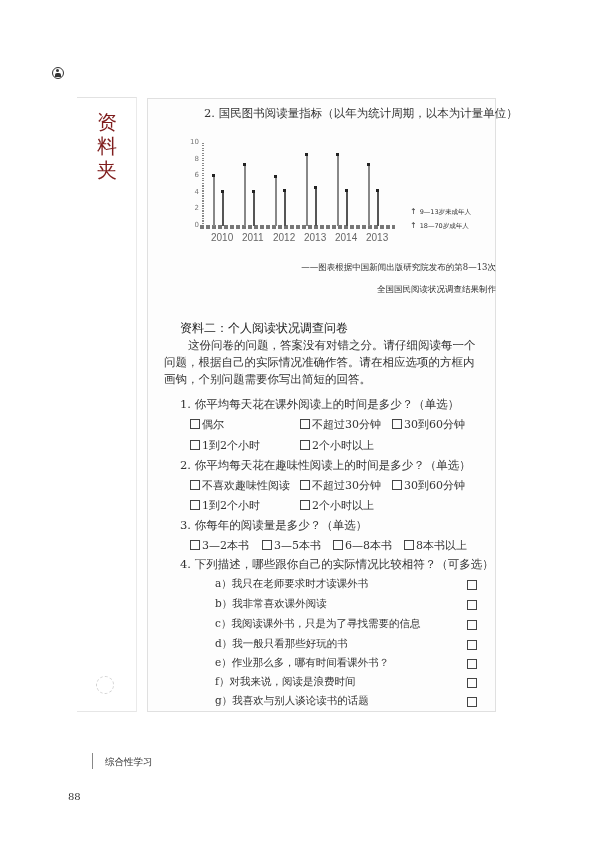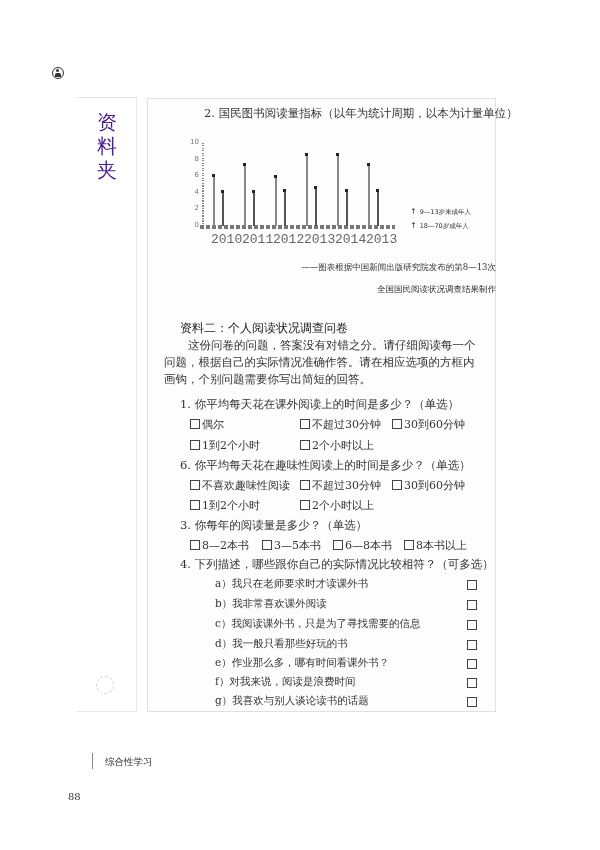--- a/index.html
+++ b/index.html
@@ -19,21 +19,21 @@
     content: ""; position: absolute; left: 1.5px; top: 5px; width: 6px; height: 4px;
     background: #333; border-radius: 2px 2px 0 0;
   }
   .side-tab {
     position: absolute; left: 77px; top: 97px; width: 60px; height: 615px;
     border-top: 1px solid #e2e2e2; border-right: 1px solid #eaeaea; border-bottom: 1px solid #e6e6e6;
     box-sizing: border-box;
   }
   .side-title {
     position: absolute; left: 95px; top: 110px; width: 24px;
-    font-size: 20px; line-height: 24px; text-align: center; color: #4c1d95;
+    font-size: 20px; line-height: 24px; text-align: center; color: #7f1d1d;
   }
   .side-deco {
     position: absolute; left: 96px; top: 676px; width: 16px; height: 16px;
     border: 1px dashed #d0d0d0; border-radius: 50%;
   }
   .main-panel {
     position: absolute; left: 147px; top: 98px; width: 349px; height: 614px;
     border: 1px solid #e0e0e0; box-sizing: border-box; background: #fdfdfd;
   }
   .chart-title {
@@ -41,21 +41,21 @@
   }
   .chart { position: absolute; left: 180px; top: 135px; width: 225px; height: 110px; }
   .ytick { position: absolute; left: 7px; font-size: 7px; color: #777; width: 12px; text-align: right; font-family: "DejaVu Sans", sans-serif;}
   .yaxis { position: absolute; left: 22px; top: 8px; width: 2px; height: 83px; 
     background: repeating-linear-gradient(to bottom, #888 0 1px, transparent 1px 2.5px); }
   .xaxis { position: absolute; left: 20px; top: 90px; width: 195px; height: 4px;
     background: repeating-linear-gradient(to right, #777 0 4px, transparent 4px 6px); }
   .stem { position: absolute; width: 1.5px; background: #888; }
   .stem.adult { background: #555; }
   .stem-dot { position: absolute; width: 3px; height: 3px; background: #222; left: -1px; top: -1px; }
-  .xlabel { position: absolute; top: 97px; font-size: 13px; color: #666; font-family: Liberation Mono, monospace; }
+  .xlabel { position: absolute; top: 97px; font-size: 10px; color: #666; font-family: Liberation Sans, sans-serif; }
   .legend { position: absolute; left: 410px; top: 205px; font-size: 6.5px; color: #333; font-family: "DejaVu Sans", sans-serif; }
   .legend-item { height: 14px; line-height: 14px; white-space: nowrap; }
   .legend-arrow { display: inline-block; font-size: 8px; margin-right: 3px; }
   .source { position: absolute; right: 104px; font-size: 8.5px; color: #333; white-space: nowrap; }
   .section-heading { position: absolute; left: 180px; top: 320px; font-size: 12px; color: #222; white-space: nowrap; }
   .intro { position: absolute; left: 164px; top: 337px; width: 316px; font-size: 11.5px; line-height: 17px; color: #333; text-indent: 24px; }
   .q { position: absolute; left: 180px; font-size: 11.5px; color: #333; white-space: nowrap; }
   .opt { position: absolute; font-size: 11px; color: #333; white-space: nowrap; }
   .opt .box, .cb { display: inline-block; width: 8px; height: 8px; border: 1px solid #444; vertical-align: -1px; margin-right: 2px; }
   .item { position: absolute; left: 188px; font-size: 10.5px; color: #333; white-space: nowrap; margin-left: 27px; }
@@ -145,29 +145,29 @@
 <div class="section-heading">资料二：个人阅读状况调查问卷</div>
 <div class="intro">这份问卷的问题，答案没有对错之分。请仔细阅读每一个问题，根据自己的实际情况准确作答。请在相应选项的方框内画钩，个别问题需要你写出简短的回答。</div>
 
 <div class="q" style="top:397px">1. 你平均每天花在课外阅读上的时间是多少？（单选）</div>
 <div class="opt" style="left:190px; top:417px"><span class="box"></span><span>偶尔</span></div>
 <div class="opt" style="left:300px; top:417px"><span class="box"></span><span>不超过30分钟</span></div>
 <div class="opt" style="left:392px; top:417px"><span class="box"></span><span>30到60分钟</span></div>
 <div class="opt" style="left:190px; top:438px"><span class="box"></span><span>1到2个小时</span></div>
 <div class="opt" style="left:300px; top:438px"><span class="box"></span><span>2个小时以上</span></div>
 
-<div class="q" style="top:458px">6. 你平均每天花在趣味性阅读上的时间是多少？（单选）</div>
+<div class="q" style="top:458px">2. 你平均每天花在趣味性阅读上的时间是多少？（单选）</div>
 <div class="opt" style="left:190px; top:478px"><span class="box"></span><span>不喜欢趣味性阅读</span></div>
 <div class="opt" style="left:300px; top:478px"><span class="box"></span><span>不超过30分钟</span></div>
 <div class="opt" style="left:392px; top:478px"><span class="box"></span><span>30到60分钟</span></div>
 <div class="opt" style="left:190px; top:498px"><span class="box"></span><span>1到2个小时</span></div>
 <div class="opt" style="left:300px; top:498px"><span class="box"></span><span>2个小时以上</span></div>
 
 <div class="q" style="top:518px">3. 你每年的阅读量是多少？（单选）</div>
-<div class="opt" style="left:190px; top:538px"><span class="box"></span><span>8—2本书</span></div>
+<div class="opt" style="left:190px; top:538px"><span class="box"></span><span>3—2本书</span></div>
 <div class="opt" style="left:262px; top:538px"><span class="box"></span><span>3—5本书</span></div>
 <div class="opt" style="left:333px; top:538px"><span class="box"></span><span>6—8本书</span></div>
 <div class="opt" style="left:404px; top:538px"><span class="box"></span><span>8本书以上</span></div>
 
 <div class="q" style="top:557px">4. 下列描述，哪些跟你自己的实际情况比较相符？（可多选）</div>
 <div class="item" style="top:577px">a）我只在老师要求时才读课外书</div>
 <div class="cb" style="top:580px"></div>
 <div class="item" style="top:597px">b）我非常喜欢课外阅读</div>
 <div class="cb" style="top:600px"></div>
 <div class="item" style="top:617px">c）我阅读课外书，只是为了寻找需要的信息</div>

